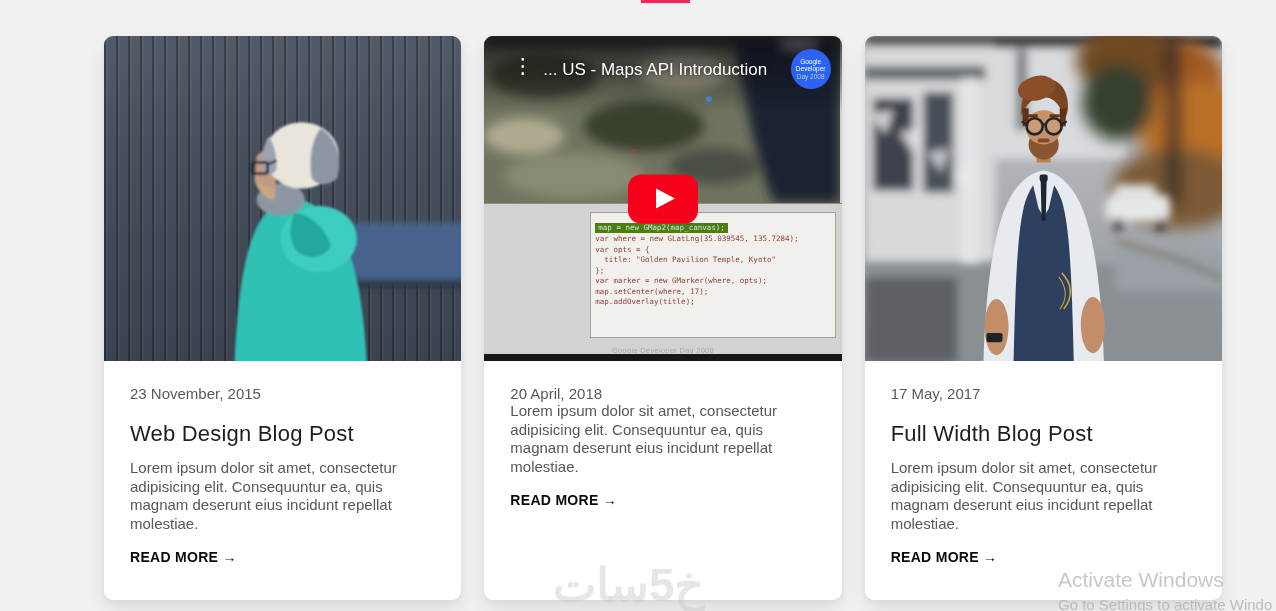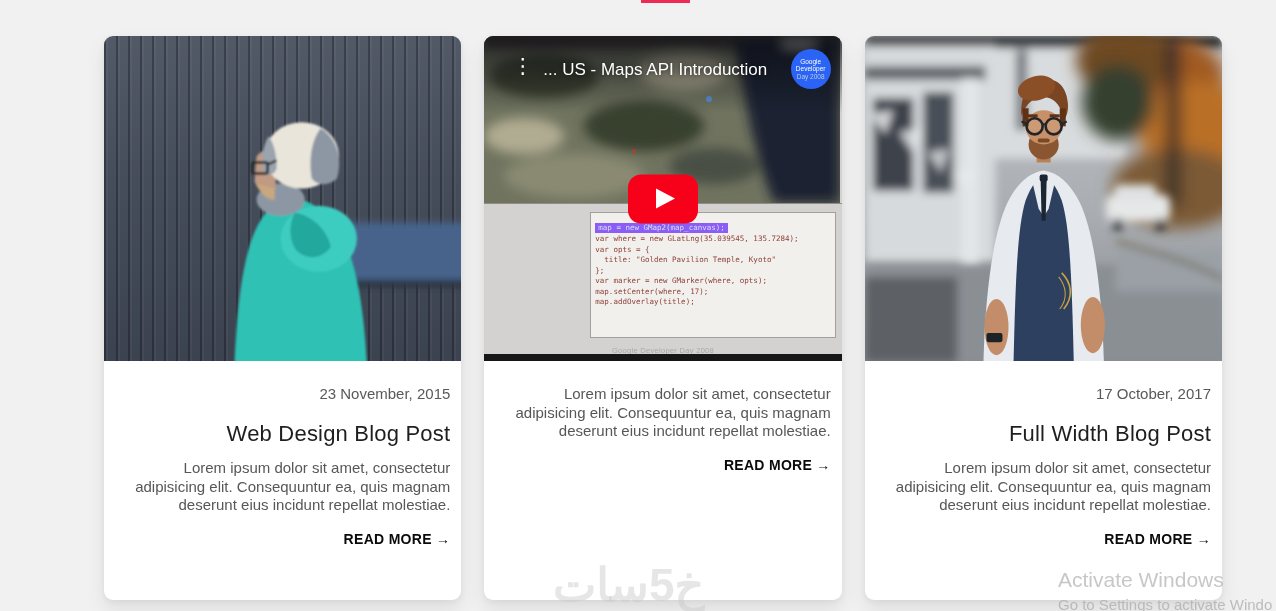--- a/index.html
+++ b/index.html
@@ -12,41 +12,41 @@
   .accent-bar{ position:absolute; left:641px; top:0; width:49px; height:3px; background:#ee2b57; }
 
   .cards{ position:absolute; left:104px; top:36px; width:1118px; display:flex; gap:23px; }
   .card{
     flex:1 1 0; background:#fff; border-radius:9px; overflow:hidden; height:564px;
     box-shadow:0 10px 20px rgba(0,0,0,.08), 0 2px 6px rgba(0,0,0,.05);
   }
   .media{ height:325px; position:relative; overflow:hidden; }
   .media svg{ position:absolute; inset:0; display:block; }
 
-  .card-body{ padding:24px 11px 0;text-align:right; }
+  .card-body{ padding:24px 26px 0; }
   .date{ font-size:15px; color:#595959; }
   .title{ font-size:22px; font-weight:normal; color:#1e1e1e; margin:19px 0 12px; letter-spacing:.2px; }
   .excerpt{ font-size:15px; color:#575757; line-height:18.6px; }
   .readmore{ display:inline-block; margin-top:16px; font-size:14px; font-weight:bold;
              color:#0a0a0a; text-decoration:none; letter-spacing:.3px; }
 
   
   .photo1{
     background:
       repeating-linear-gradient(90deg, rgba(0,0,0,.28) 0 2px, rgba(255,255,255,.04) 2px 4px, transparent 4px 12px),
       linear-gradient(180deg,#525a68 0%,#454d5b 45%,#3b4250 100%);
   }
   
   .video-media{ background:#d3d2d1; cursor:pointer; }
   .vid-map{ position:absolute; top:0; left:0; width:356px; height:167px; }
   .vid-screen{ position:absolute; top:167px; left:0; right:0; bottom:0; background:#d3d2d1;
                border-top:1px solid #8f8d8a; }
   .slide{ position:absolute; left:106px; top:8px; width:246px; height:126px;
           background:#f2f0ed; border:1px solid #a3a09b; padding:3px 4px; overflow:hidden; }
-  .code-hl{ display:inline-block; background:#8b5cf6; color:#d4e2f2; font:7.5px/10px "DejaVu Sans Mono", monospace;
+  .code-hl{ display:inline-block; background:#4d7c0f; color:#d4e2f2; font:7.5px/10px "DejaVu Sans Mono", monospace;
             padding:0 3px; white-space:pre; }
   .code-line{ font:7.5px/10.5px "DejaVu Sans Mono", monospace; color:#8e4038; white-space:pre; }
   .slide-caption{ position:absolute; top:142px; width:100%; text-align:center;
                   font-size:7.5px; color:#aca8a1; letter-spacing:.3px; }
   .yt-grad{ position:absolute; top:0; left:0; right:0; height:78px; z-index:3;
             background:linear-gradient(180deg, rgba(10,12,18,.74) 0%, rgba(10,12,18,.35) 55%, rgba(10,12,18,0) 100%); }
   .yt-kebab{ position:absolute; left:28px; top:17px; z-index:4; color:#fff; font-size:21px;
              line-height:26px; cursor:pointer; }
   .yt-title{ position:absolute; left:59px; top:24px; z-index:4; color:#fff; font-size:17px;
              text-shadow:0 0 4px rgba(0,0,0,.6); cursor:pointer; white-space:nowrap; }
@@ -158,20 +158,21 @@
         <div>Google</div>
         <div>Developer</div>
         <div>Day 2008</div>
       </div>
       <button class="yt-play" style="background: rgb(247, 0, 25);">
           <span class="tri"></span>
         </button>
       <div class="yt-strip"></div>
     </div>
     <div class="card-body">
+      <div class="date">20 April, 2018</div>
       <p class="excerpt">Lorem ipsum dolor sit amet, consectetur adipisicing elit. Consequuntur ea, quis magnam deserunt eius incidunt repellat molestiae.</p>
       <a href="#" class="readmore">READ MORE →</a>
     </div>
   </article>
 
   <article class="card">
     <div class="media" style="background:linear-gradient(180deg,#c2c6ca 0%,#a9adb2 55%,#878c91 100%);">
       <svg viewBox="0 0 356 325">
         <defs>
           <filter id="b8">
@@ -238,21 +239,21 @@
           <rect x="184" y="78" width="10" height="3" fill="#5e3317"></rect>
           <circle cx="169" cy="90" r="8" fill="rgba(255,255,255,.1)" stroke="#23262b" stroke-width="2.6"></circle>
           <circle cx="188" cy="90" r="8" fill="rgba(255,255,255,.1)" stroke="#23262b" stroke-width="2.6"></circle>
           <path d="M177,88 L180,88" stroke="#23262b" stroke-width="2"></path>
           <path d="M161,88 L156,85 M196,88 L201,85" stroke="#23262b" stroke-width="2"></path>
           <rect x="172" y="102" width="12" height="4" rx="2" fill="#7a4a28"></rect>
         </g>
       </svg>
     </div>
     <div class="card-body">
-      <div class="date">17 October, 2017</div>
+      <div class="date">17 May, 2017</div>
       <h2 class="title">Full Width Blog Post</h2>
       <p class="excerpt">Lorem ipsum dolor sit amet, consectetur adipisicing elit. Consequuntur ea, quis magnam deserunt eius incidunt repellat molestiae.</p>
       <a href="#" class="readmore">READ MORE →</a>
     </div>
   </article>
 
 </div>
 
 <div class="wm-brand">خ5سات</div>
 <div class="wm-activate">

